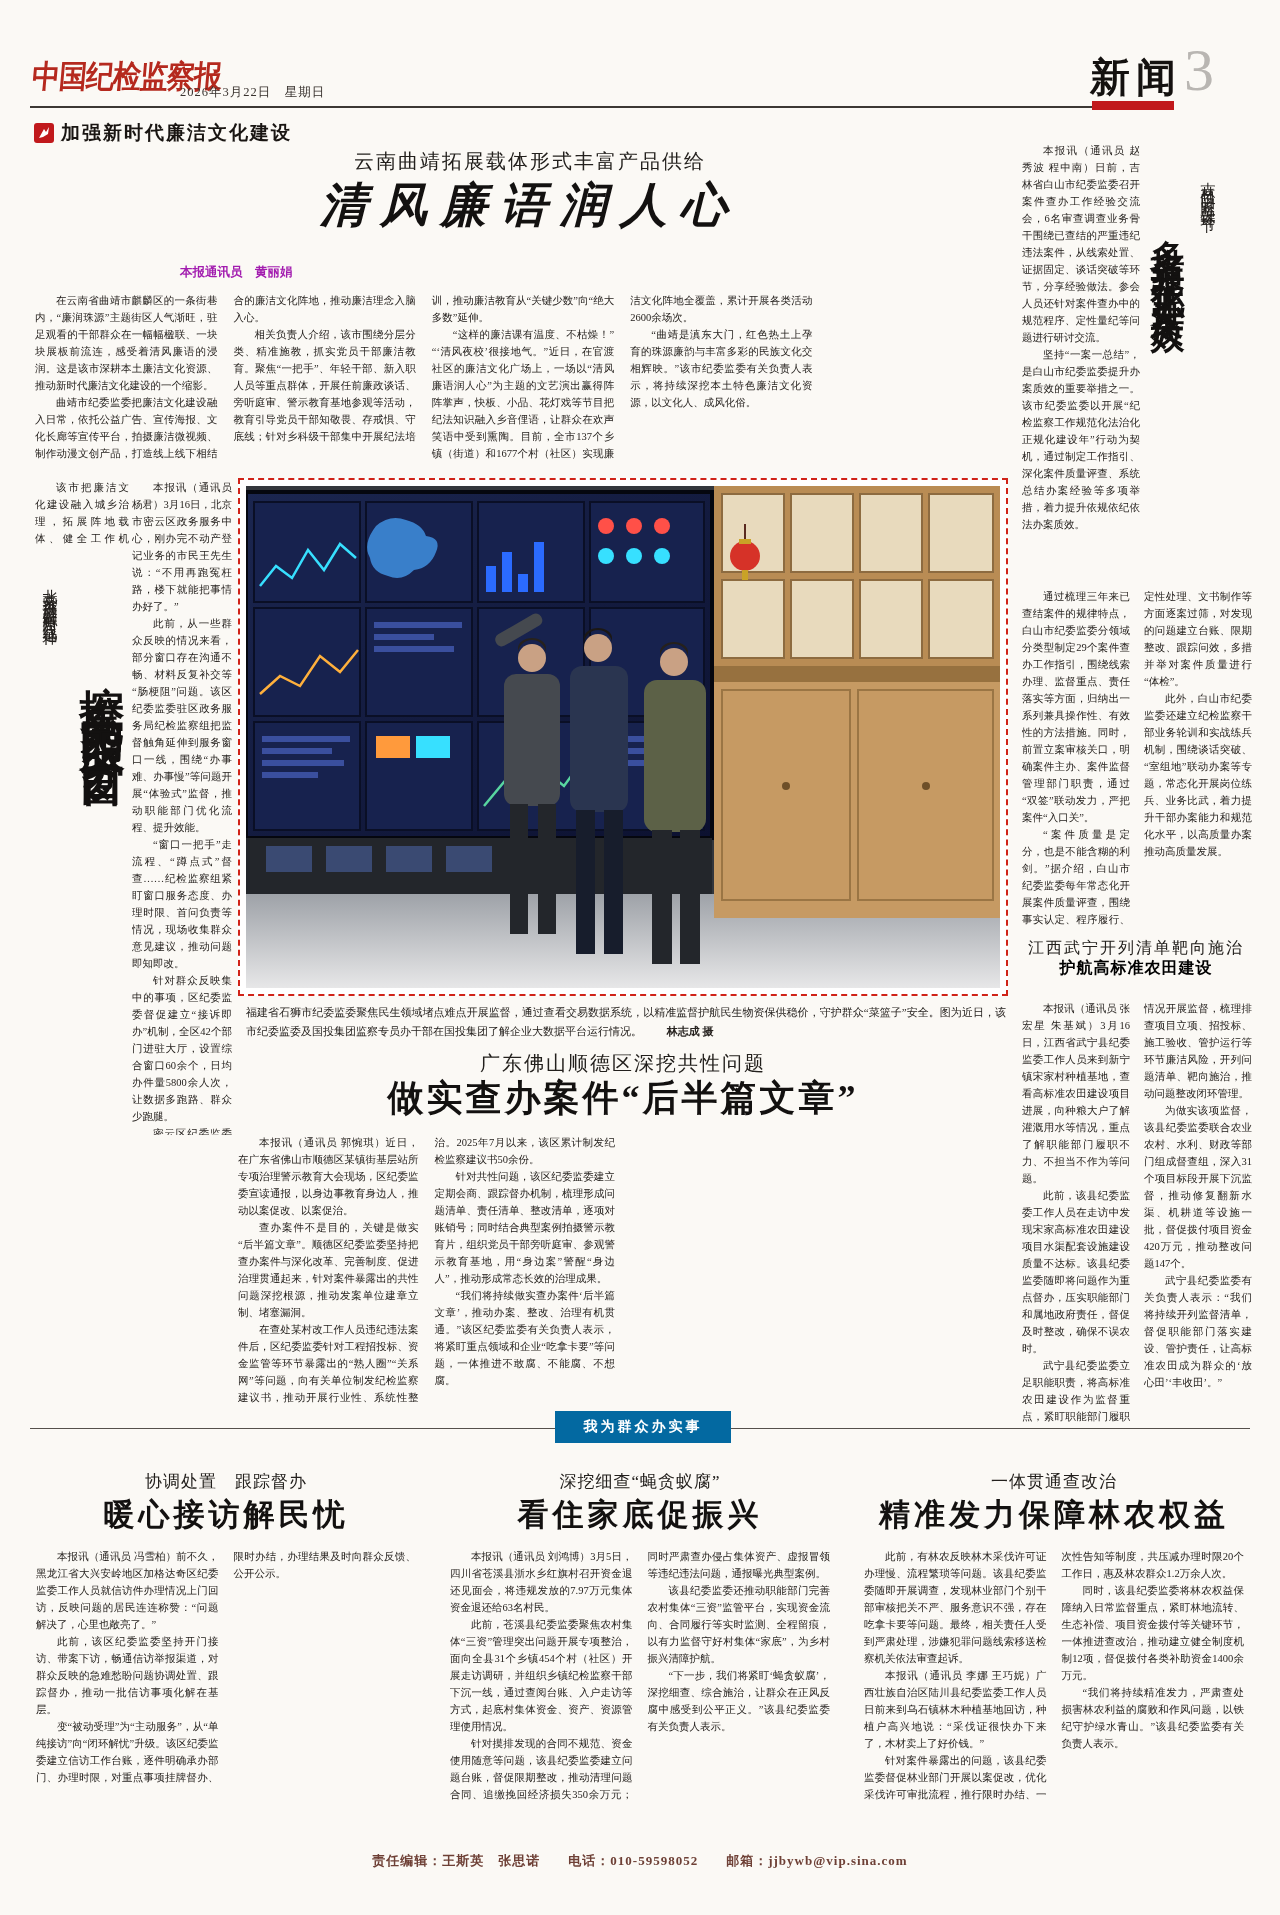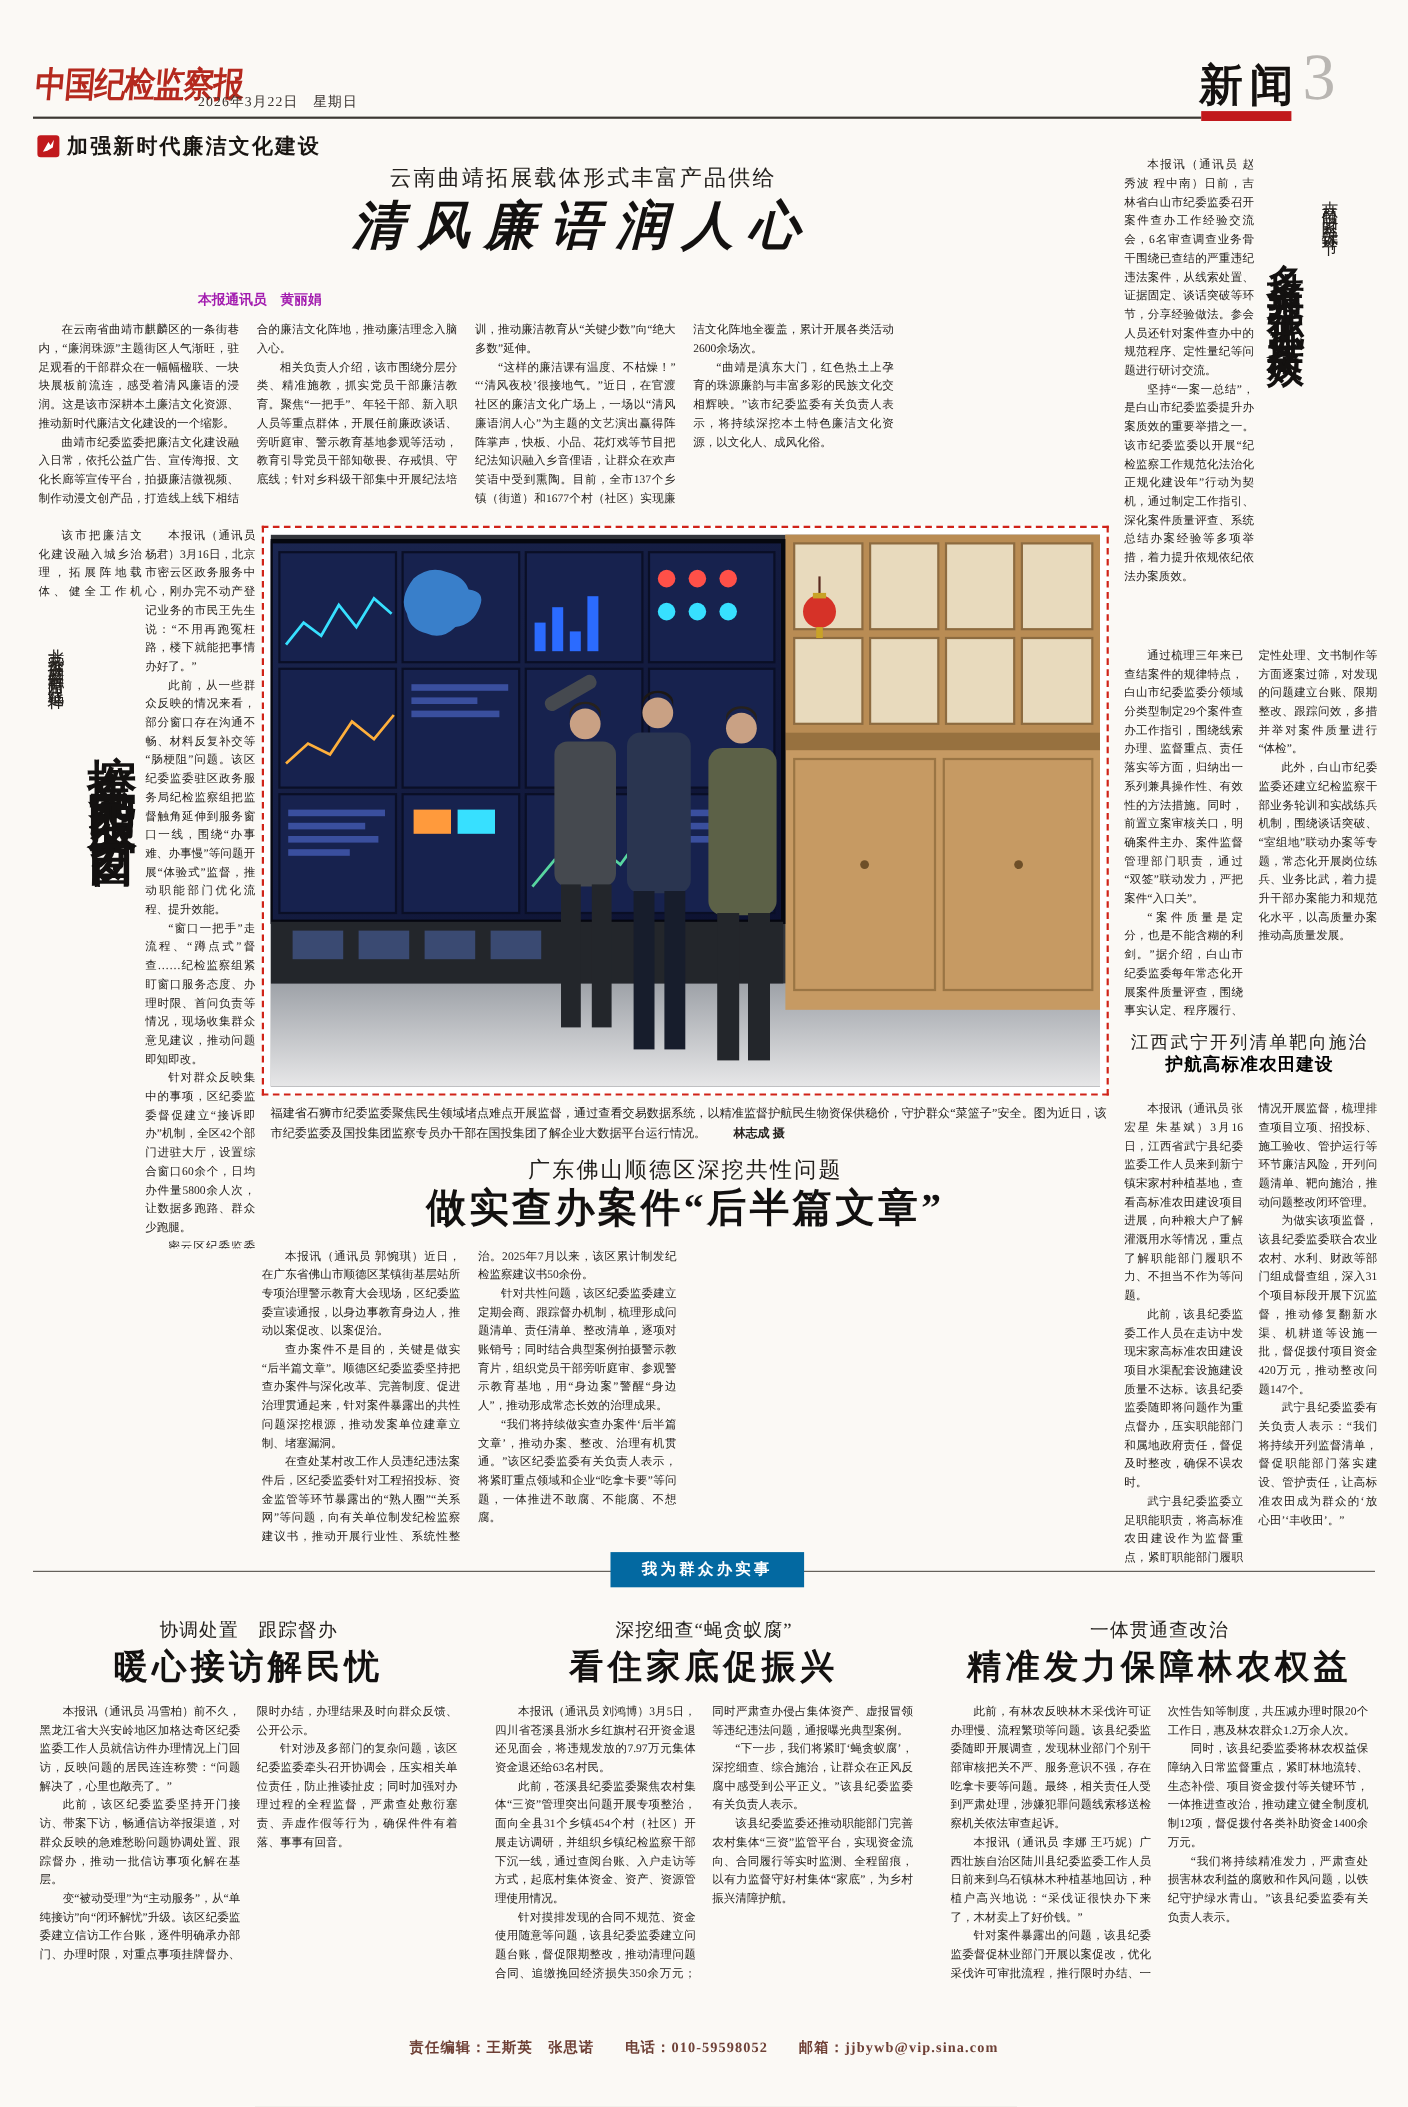--- a/index.html
+++ b/index.html
@@ -298,31 +298,30 @@
 
   <div class="bottom-box"></div>
   <div class="bottom-banner">我为群众办实事</div>
 
   <div class="bgrp-kicker" style="left:36px;top:1470px;">协调处置　跟踪督办</div>
   <div class="bgrp-headline" style="left:36px;top:1494px;">暖心接访解民忧</div>
   <div class="bodytxt bgrp-body" style="left:36px;top:1548px;">
       <p class="para">本报讯（通讯员 冯雪柏）前不久，黑龙江省大兴安岭地区加格达奇区纪委监委工作人员就信访件办理情况上门回访，反映问题的居民连连称赞：“问题解决了，心里也敞亮了。”</p>
       <p class="para">此前，该区纪委监委坚持开门接访、带案下访，畅通信访举报渠道，对群众反映的急难愁盼问题协调处置、跟踪督办，推动一批信访事项化解在基层。</p>
       <p class="para">变“被动受理”为“主动服务”，从“单纯接访”向“闭环解忧”升级。该区纪委监委建立信访工作台账，逐件明确承办部门、办理时限，对重点事项挂牌督办、限时办结，办理结果及时向群众反馈、公开公示。</p>
-      <p class="para">针对涉及多部门的复杂问题，该区纪委监委牵头召开协调会，压实相关单位责任，防止推诿扯皮；同时加强对办理过程的全程监督，严肃查处敷衍塞责、弄虚作假等行为，确保件件有着落、事事有回音。</p>
     </div>
 
   <div class="bgrp-kicker" style="left:450px;top:1470px;font-family:Liberation Serif, serif;">深挖细查“蝇贪蚁腐”</div>
   <div class="bgrp-headline" style="left:450px;top:1494px;">看住家底促振兴</div>
   <div class="bodytxt bgrp-body" style="left:450px;top:1548px;">
       <p class="para">本报讯（通讯员 刘鸿博）3月5日，四川省苍溪县浙水乡红旗村召开资金退还见面会，将违规发放的7.97万元集体资金退还给63名村民。</p>
       <p class="para">此前，苍溪县纪委监委聚焦农村集体“三资”管理突出问题开展专项整治，面向全县31个乡镇454个村（社区）开展走访调研，并组织乡镇纪检监察干部下沉一线，通过查阅台账、入户走访等方式，起底村集体资金、资产、资源管理使用情况。</p>
       <p class="para">针对摸排发现的合同不规范、资金使用随意等问题，该县纪委监委建立问题台账，督促限期整改，推动清理问题合同、追缴挽回经济损失350余万元；同时严肃查办侵占集体资产、虚报冒领等违纪违法问题，通报曝光典型案例。</p>
+      <p class="para">该县纪委监委还推动职能部门完善农村集体“三资”监管平台，实现资金流向、合同履行等实时监测、全程留痕，以有力监督守好村集体“家底”，为乡村振兴清障护航。</p>
       <p class="para">“下一步，我们将紧盯‘蝇贪蚁腐’，深挖细查、综合施治，让群众在正风反腐中感受到公平正义。”该县纪委监委有关负责人表示。</p>
-      <p class="para">该县纪委监委还推动职能部门完善农村集体“三资”监管平台，实现资金流向、合同履行等实时监测、全程留痕，以有力监督守好村集体“家底”，为乡村振兴清障护航。</p>
     </div>
 
   <div class="bgrp-kicker" style="left:864px;top:1470px;">一体贯通查改治</div>
   <div class="bgrp-headline" style="left:864px;top:1494px;">精准发力保障林农权益</div>
   <div class="bodytxt bgrp-body" style="left:864px;top:1548px;">
       <p class="para">此前，有林农反映林木采伐许可证办理慢、流程繁琐等问题。该县纪委监委随即开展调查，发现林业部门个别干部审核把关不严、服务意识不强，存在吃拿卡要等问题。最终，相关责任人受到严肃处理，涉嫌犯罪问题线索移送检察机关依法审查起诉。</p>
       <p class="para">本报讯（通讯员 李娜 王巧妮）广西壮族自治区陆川县纪委监委工作人员日前来到乌石镇林木种植基地回访，种植户高兴地说：“采伐证很快办下来了，木材卖上了好价钱。”</p>
       <p class="para">针对案件暴露出的问题，该县纪委监委督促林业部门开展以案促改，优化采伐许可审批流程，推行限时办结、一次性告知等制度，共压减办理时限20个工作日，惠及林农群众1.2万余人次。</p>
       <p class="para">同时，该县纪委监委将林农权益保障纳入日常监督重点，紧盯林地流转、生态补偿、项目资金拨付等关键环节，一体推进查改治，推动建立健全制度机制12项，督促拨付各类补助资金1400余万元。</p>
       <p class="para">“我们将持续精准发力，严肃查处损害林农利益的腐败和作风问题，以铁纪守护绿水青山。”该县纪委监委有关负责人表示。</p>

